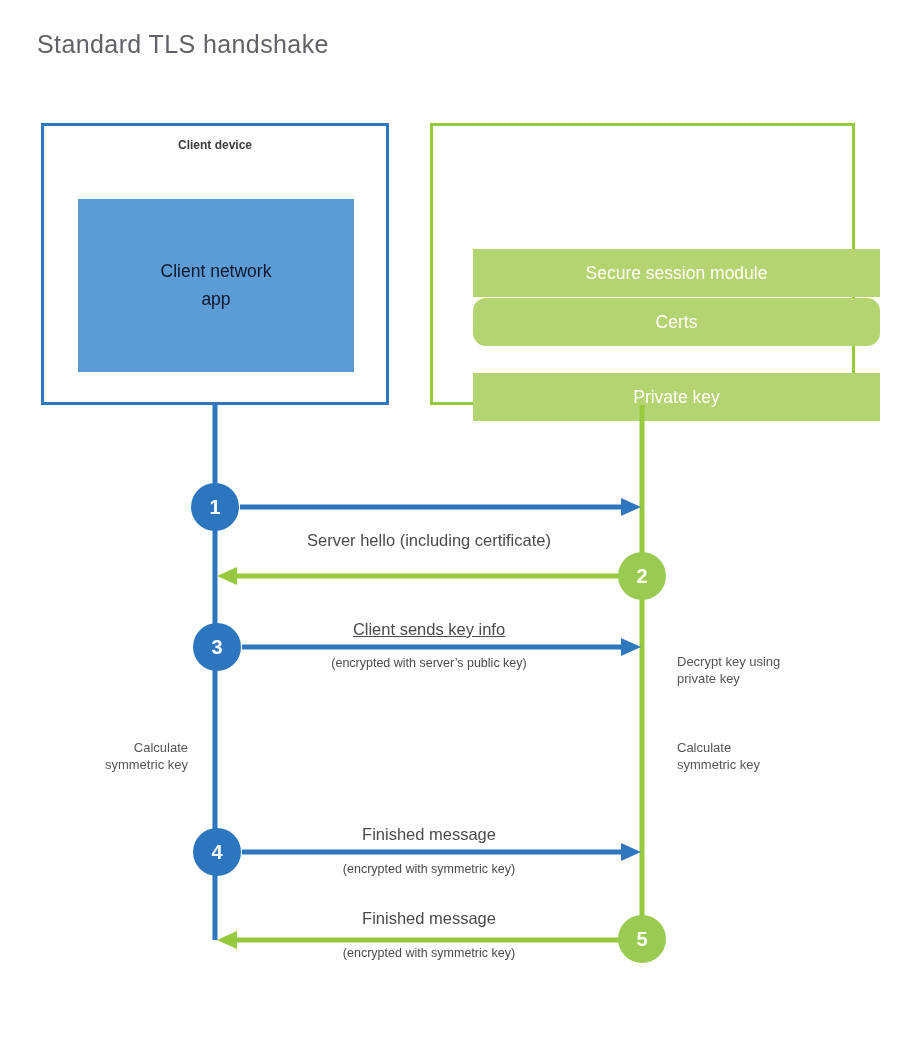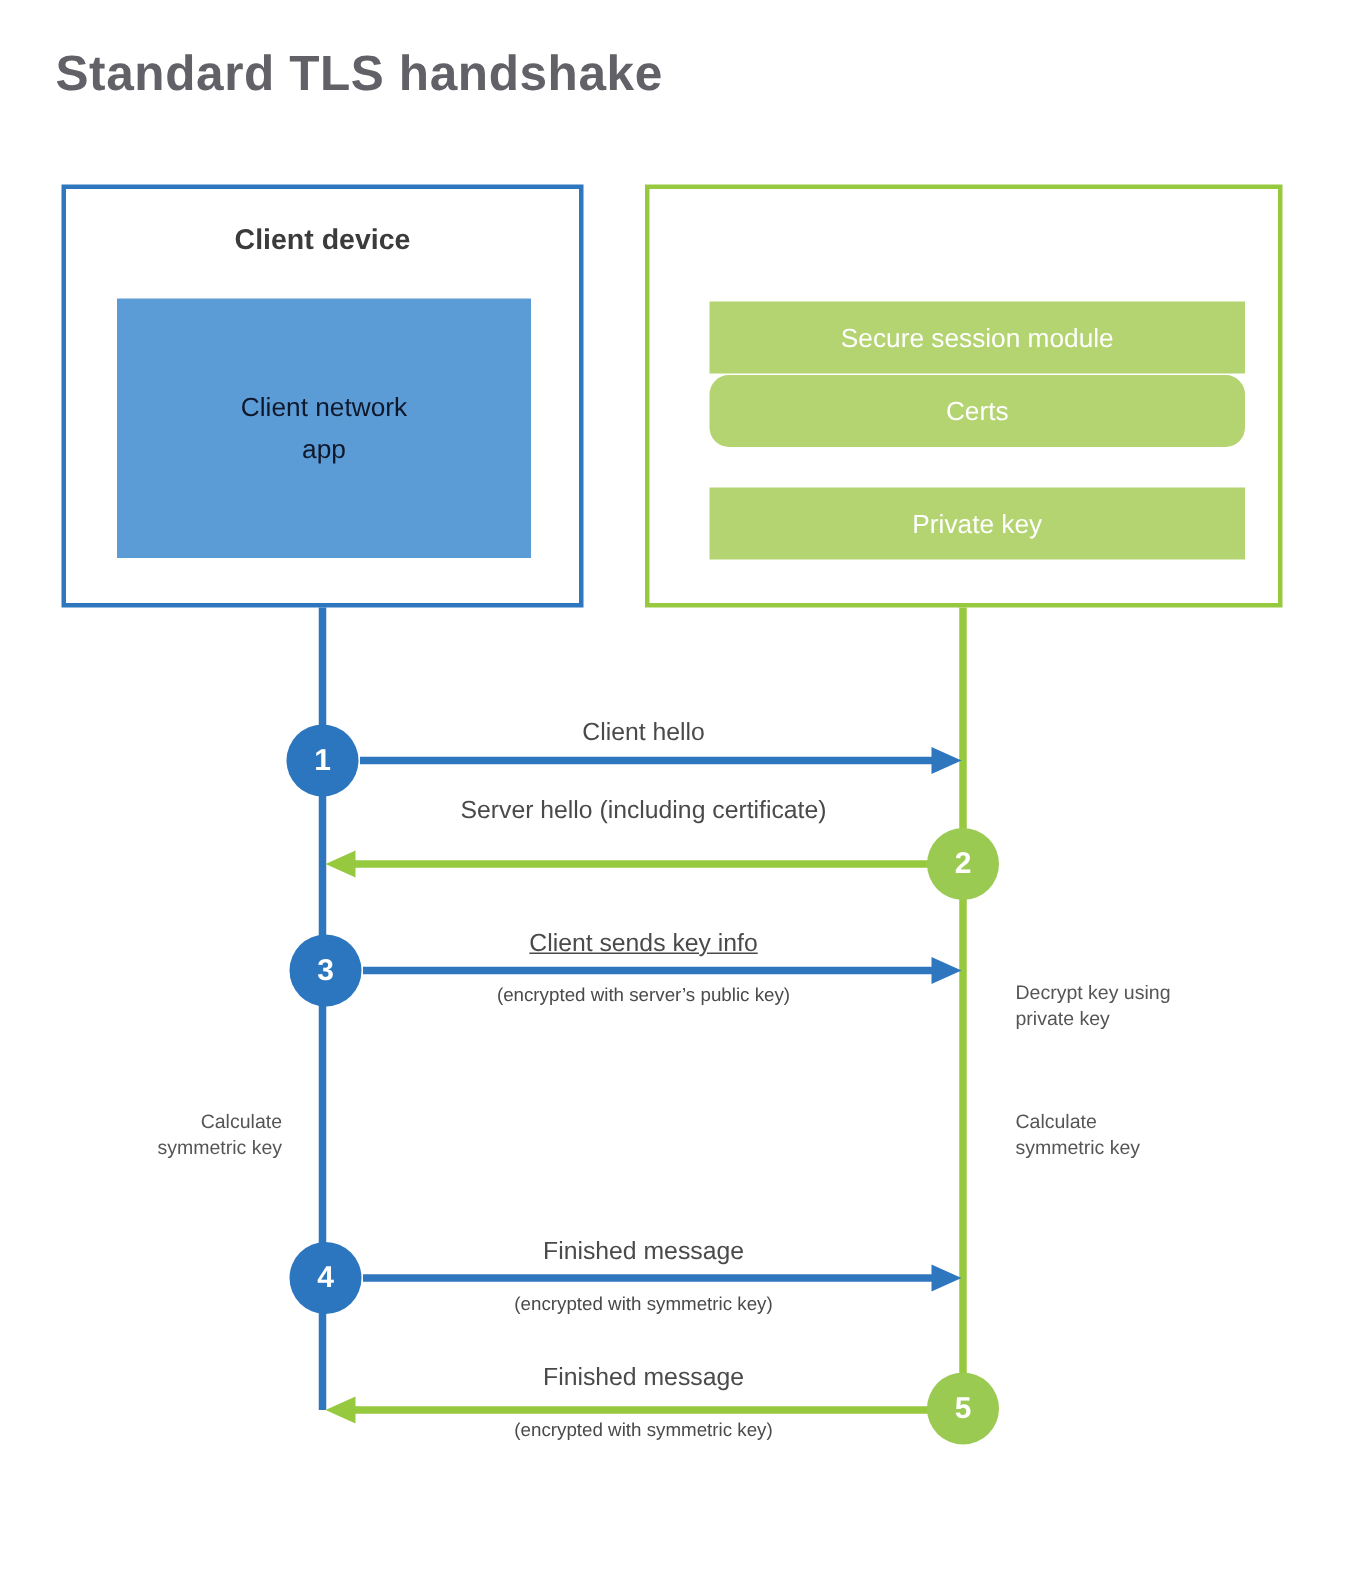--- a/index.html
+++ b/index.html
@@ -4,40 +4,40 @@
 <style>
   html,body{margin:0;padding:0;background:#ffffff;}
   .canvas{
     position:relative;width:900px;height:1058px;background:#ffffff;overflow:hidden;
     font-family:"Liberation Sans","DejaVu Sans",sans-serif;
     --blue:#2e76be; --blue-fill:#5c9cd6; --green:#97c93f; --green-circle:#9bca52;
     --green-fill:#b4d471; --text-dark:#3b3b3b; --text-mid:#4a4a4a; --text-note:#555555;
     --title-gray:#616167;
   }
   .page-title{
-    position:absolute;left:37px;top:30px;font-size:33px;font-weight:700;
+    position:absolute;left:37px;top:30px;font-size:25px;font-weight:400;
     color:var(--title-gray);letter-spacing:.4px;
   }
   
   .entity-box{position:absolute;top:123px;height:282px;background:#fff;box-sizing:border-box;}
   .client-box{left:41px;width:348px;border:3px solid var(--blue);}
   .server-box{left:430px;width:425px;border:3px solid var(--green);}
   .entity-title{
-    position:absolute;left:0;right:0;top:24px;text-align:center;
-    font-size:19px;font-weight:700;color:var(--text-dark);
+    position:absolute;left:0;right:0;top:12px;text-align:center;
+    font-size:12px;font-weight:700;color:var(--text-dark);
   }
   .app-box{
     position:absolute;left:34px;top:73px;width:276px;height:173px;background:var(--blue-fill);
     display:flex;align-items:center;justify-content:center;text-align:center;
     color:#0f172a;font-size:17.5px;line-height:1.55;white-space:pre-line;
   }
   .module-bar{
-    position:absolute;left:40px;width:357px;height:48px;background:var(--green-fill);
+    position:absolute;left:40px;width:407px;height:48px;background:var(--green-fill);
     display:flex;align-items:center;justify-content:center;
-    color:#fff;font-size:17.5px;
+    color:#fff;font-size:17.5px;margin-top:48px;
   }
   .bar-0{top:75px;} .bar-1{top:124px;border-radius:13px;} .bar-2{top:199px;}
   
   svg.wires{position:absolute;left:0;top:0;}
   .step-circle{
     position:absolute;width:48px;height:48px;border-radius:50%;
     display:flex;align-items:center;justify-content:center;
     color:#fff;font-size:20px;font-weight:700;z-index:3;
   }
   .cblue{background:#2b76bf;} .cgreen{background:var(--green-circle);}
@@ -96,21 +96,20 @@
     <line x1="620" y1="940" x2="234" y2="940" stroke="#97c93f" stroke-width="5"></line>
     <polygon points="217,940 237,931 237,949" fill="#97c93f"></polygon>
   </svg>
 
   <div class="step-circle cblue" style="left:191px;top:483px;">1</div>
   <div class="step-circle cgreen" style="left:618px;top:552px;">2</div>
   <div class="step-circle cblue" style="left:193px;top:623px;">3</div>
   <div class="step-circle cblue" style="left:193px;top:828px;">4</div>
   <div class="step-circle cgreen" style="left:618px;top:915px;">5</div>
 
-  <div class="arrow-label" style="top:479px;">Client hello</div>
   <div class="arrow-label" style="top:531px;">Server hello (including certificate)</div>
   <div class="arrow-label" style="top:620px;text-decoration:underline;">Client sends key info</div>
   <div class="arrow-sublabel" style="top:656px;">(encrypted with server’s public key)</div>
   <div class="arrow-label" style="top:825px;">Finished message</div>
   <div class="arrow-sublabel" style="top:862px;">(encrypted with symmetric key)</div>
   <div class="arrow-label" style="top:909px;">Finished message</div>
   <div class="arrow-sublabel" style="top:946px;">(encrypted with symmetric key)</div>
 
   <div class="side-note note-left">Calculate
 symmetric key</div>

